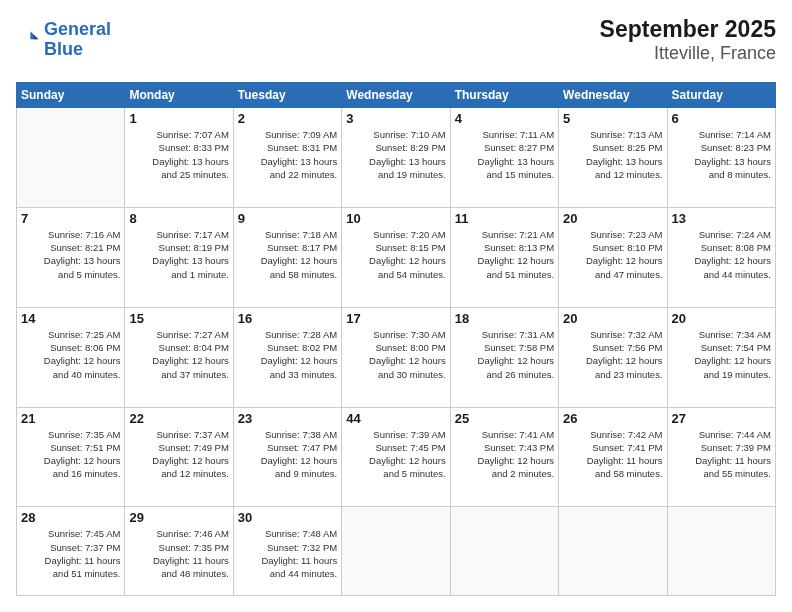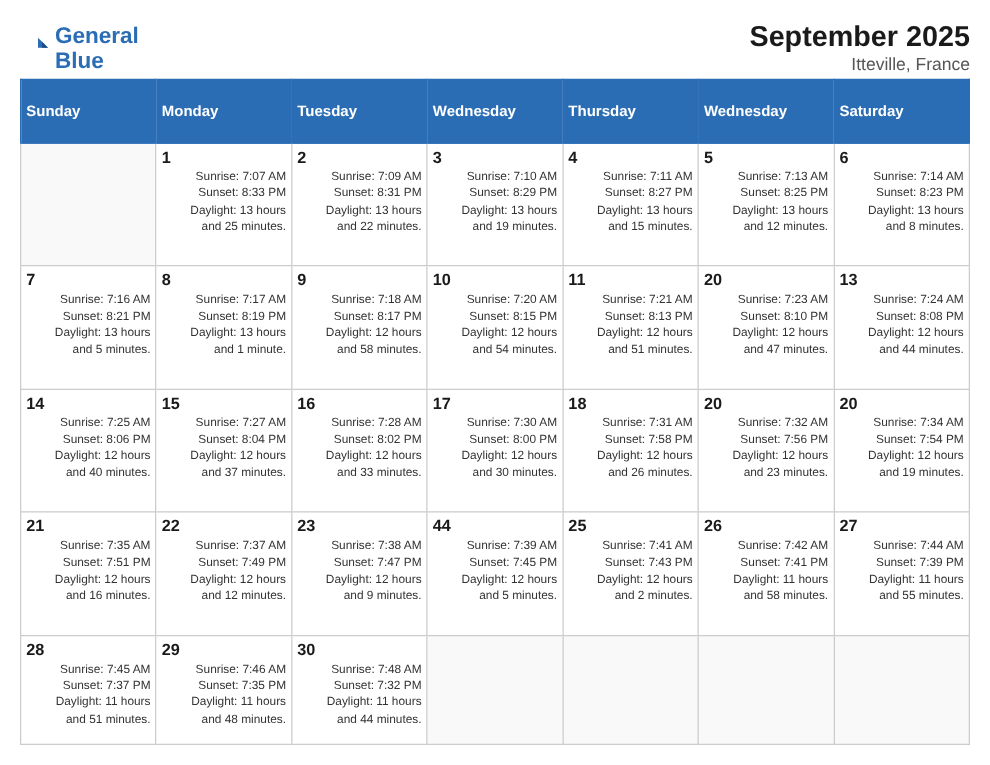--- a/index.html
+++ b/index.html
@@ -14,22 +14,22 @@
     .page {
       width: 792px;
       height: 612px;
       padding: 16px;
       display: flex;
       flex-direction: column;
     }
     .header {
       display: flex;
       justify-content: space-between;
-      align-items: flex-end;
-      margin-bottom: 4px;
+      align-items: center;
+      margin-bottom: 18px;
     }
     .logo {
       display: flex;
       align-items: center;
       gap: 4px;
     }
     .logo-text {
       font-size: 18px;
       font-weight: bold;
       color: #1a1a1a;
@@ -44,32 +44,32 @@
     }
     .title-area {
       text-align: right;
     }
     .month-title {
       font-size: 23px;
       font-weight: bold;
       color: #1a1a1a;
     }
     .location {
-      font-size: 14px;
+      font-size: 18px;
       color: #555;
     }
     .calendar-table {
       width: 100%;
       border-collapse: collapse;
       flex: 1;
     }
     .calendar-table th {
       background-color: #2a6db5;
       color: #fff;
-      padding: 18px 4px;
+      padding: 5px 4px;
       text-align: left;
       font-size: 12px;
       font-weight: bold;
       border: 1px solid #2a6db5;
     }
     .calendar-table td {
       border: 1px solid #ccc;
       vertical-align: top;
       padding: 3px 4px;
       width: 108px;

